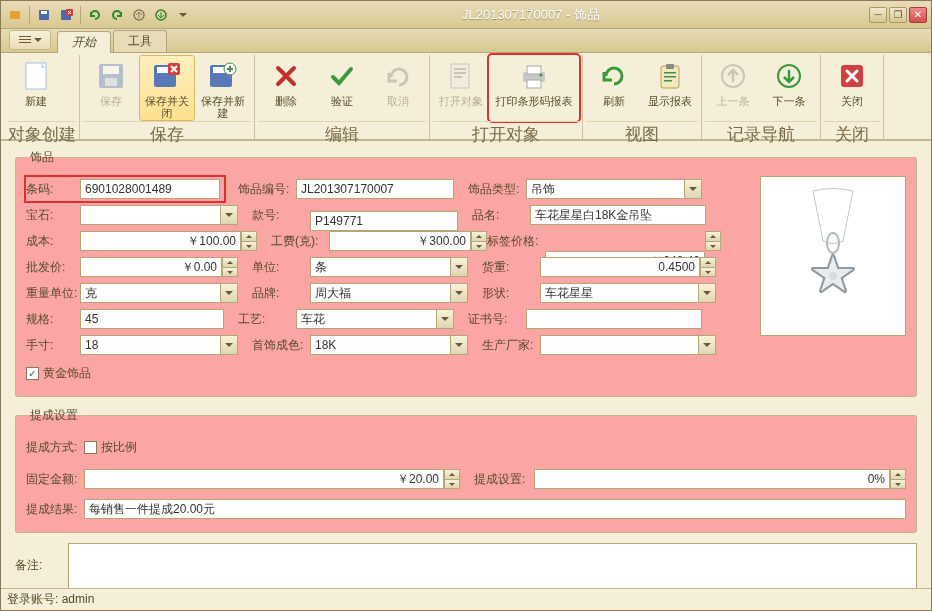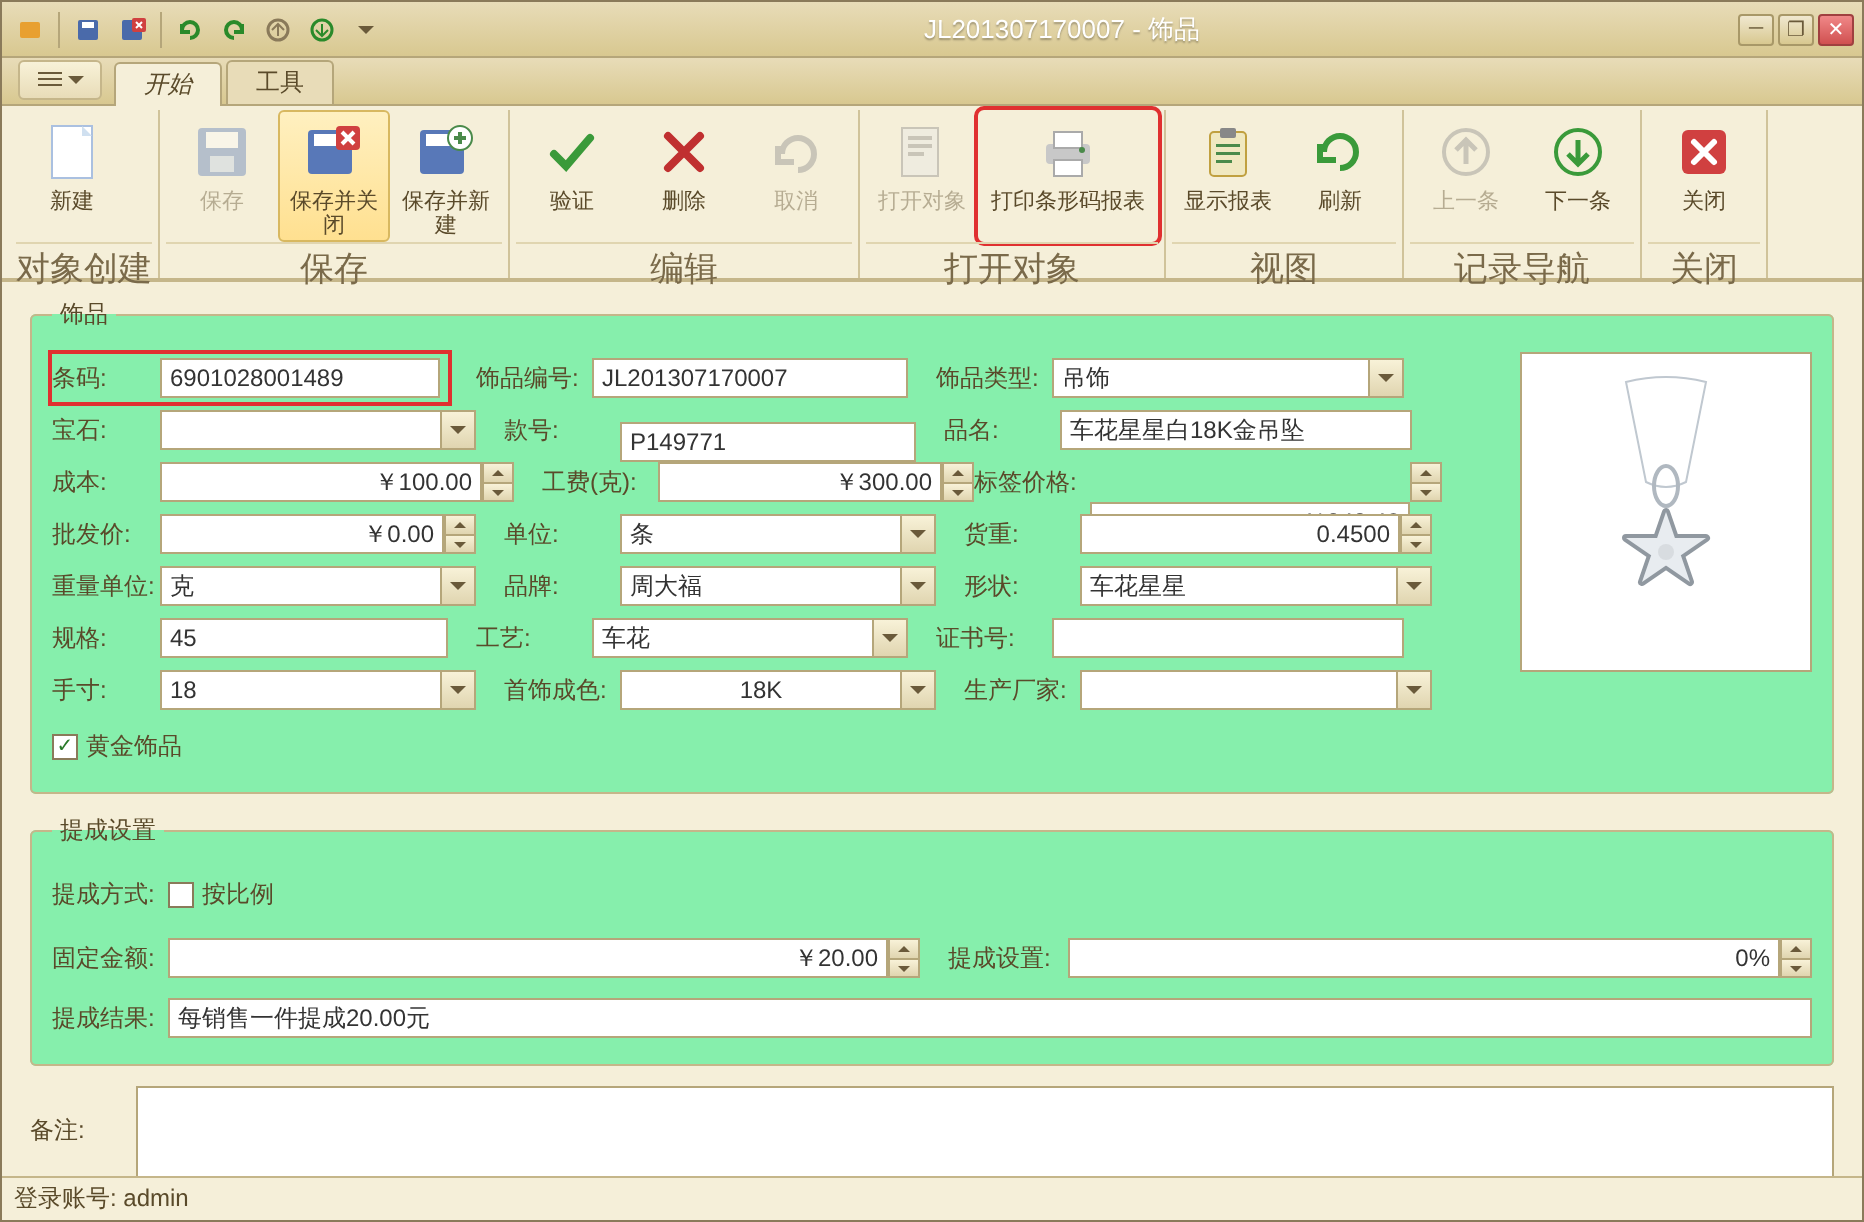--- a/index.html
+++ b/index.html
@@ -20,21 +20,21 @@
 .ribbon { height: 88px; background: #f5efd9; border-bottom: 2px solid #c5b68a; display: flex; padding: 2px 4px 0; }
 .ribbon-group { display: flex; flex-direction: column; border-right: 1px solid #d0c39a; padding: 0 3px; }
 .ribbon-group-items { display: flex; flex: 1; align-items: flex-start; }
 .ribbon-group-label { text-align: center; font-size: 17px; color: #7a6a4a; padding: 1px 0 3px; border-top: 1px solid #e0d5b0; }
 .ribbon-btn { width: 56px; height: 66px; display: flex; flex-direction: column; align-items: center; justify-content: flex-start; padding-top: 4px; border: 1px solid transparent; border-radius: 3px; gap: 3px; }
 .ribbon-btn.highlighted { background: linear-gradient(to bottom,#fff0c0,#ffe090); border-color: #d8b860; }
 .ribbon-btn.disabled { opacity: 0.4; }
 .ribbon-btn .icon-wrap { width: 32px; height: 32px; display: flex; align-items: center; justify-content: center; }
 .ribbon-btn .lbl { font-size: 11px; text-align: center; line-height: 12px; }
 .content { flex: 1; overflow: auto; padding: 8px 14px; }
-fieldset { border: 1px solid #c5b68a; border-radius: 3px; margin-bottom: 10px; padding: 10px 10px 10px 10px; background: #86efac; }
+fieldset { border: 1px solid #c5b68a; border-radius: 3px; margin-bottom: 10px; padding: 10px 10px 10px 10px; background: #fca5a5; }
 legend { padding: 0 4px; color: #5a4a2a; font-size: 12px; }
 .form-grid { display: flex; gap: 10px; }
 .form-cols { flex: 1; }
 .row { display: flex; align-items: center; height: 26px; }
 .lbl-cell { width: 54px; text-align: left; padding-right: 6px; white-space: nowrap; }
 .lbl-cell.w2 { width: 58px; }
 .input { height: 20px; border: 1px solid #b5a67a; background: #fff; padding: 0 4px; font-size: 12px; color: #333; }
 .combo { display: flex; }
 .combo .input { border-right: none; }
 .combo-btn { width: 18px; height: 20px; background: linear-gradient(to bottom,#f8f2d8,#e0d5b0); border: 1px solid #b5a67a; display: flex; align-items: center; justify-content: center; }
@@ -183,32 +183,32 @@
           <div class="lbl">保存并新建</div>
         </div>
       </div>
       <div class="ribbon-group-label">保存</div>
     </div>
     <div class="ribbon-group">
       <div class="ribbon-group-items">
         <div class="ribbon-btn">
           <div class="icon-wrap">
               <svg width="26" height="26">
+                <path d="M5 5 L21 21 M21 5 L5 21" stroke="#c03030" stroke-width="4" stroke-linecap="round"></path>
+              </svg>
+            </div>
+          <div class="lbl">删除</div>
+        </div>
+        <div class="ribbon-btn">
+          <div class="icon-wrap">
+              <svg width="26" height="26">
                 <path d="M4 14 L10 20 L22 6" stroke="#3a9a3a" stroke-width="4" fill="none" stroke-linecap="round"></path>
               </svg>
             </div>
           <div class="lbl">验证</div>
-        </div>
-        <div class="ribbon-btn">
-          <div class="icon-wrap">
-              <svg width="26" height="26">
-                <path d="M5 5 L21 21 M21 5 L5 21" stroke="#c03030" stroke-width="4" stroke-linecap="round"></path>
-              </svg>
-            </div>
-          <div class="lbl">删除</div>
         </div>
         <div class="ribbon-btn disabled">
           <div class="icon-wrap">
               <svg width="26" height="26">
                 <path d="M6 14 A8 8 0 1 1 14 22" fill="none" stroke="#888" stroke-width="3"></path>
                 <path d="M4 10 L4 18 L12 18" fill="none" stroke="#888" stroke-width="3"></path>
               </svg>
             </div>
           <div class="lbl">取消</div>
         </div>
@@ -237,41 +237,41 @@
                 <circle cx="22" cy="13" r="1.5" fill="#4a8a4a"></circle>
               </svg>
             </div>
           <div class="lbl">打印条形码报表</div>
         </div>
       </div>
       <div class="ribbon-group-label">打开对象</div>
     </div>
     <div class="ribbon-group">
       <div class="ribbon-group-items">
+        <div class="ribbon-btn">
+          <div class="icon-wrap">
+              <svg width="26" height="26">
+                <path d="M5 13 A8 8 0 1 1 13 21" fill="none" stroke="#3a9a3a" stroke-width="3"></path>
+                <path d="M3 9 L3 17 L11 17" fill="none" stroke="#3a9a3a" stroke-width="3"></path>
+              </svg>
+            </div>
+          <div class="lbl">刷新</div>
+        </div>
         <div class="ribbon-btn">
           <div class="icon-wrap">
               <svg width="24" height="28">
                 <rect x="3" y="4" width="18" height="22" fill="#f0e8c0" stroke="#c0a040" rx="2"></rect>
                 <rect x="8" y="2" width="8" height="5" fill="#888" rx="1"></rect>
                 <rect x="6" y="10" width="12" height="1.5" fill="#4a8a4a"></rect>
                 <rect x="6" y="14" width="12" height="1.5" fill="#4a8a4a"></rect>
                 <rect x="6" y="18" width="8" height="1.5" fill="#4a8a4a"></rect>
               </svg>
             </div>
           <div class="lbl">显示报表</div>
         </div>
-        <div class="ribbon-btn">
-          <div class="icon-wrap">
-              <svg width="26" height="26">
-                <path d="M5 13 A8 8 0 1 1 13 21" fill="none" stroke="#3a9a3a" stroke-width="3"></path>
-                <path d="M3 9 L3 17 L11 17" fill="none" stroke="#3a9a3a" stroke-width="3"></path>
-              </svg>
-            </div>
-          <div class="lbl">刷新</div>
-        </div>
       </div>
       <div class="ribbon-group-label">视图</div>
     </div>
     <div class="ribbon-group">
       <div class="ribbon-group-items">
         <div class="ribbon-btn disabled">
           <div class="icon-wrap">
               <svg width="26" height="26">
                 <circle cx="13" cy="13" r="11" fill="none" stroke="#888" stroke-width="2"></circle>
                 <path d="M13 7 L13 19 M8 12 L13 7 L18 12" fill="none" stroke="#888" stroke-width="2.5"></path>
@@ -447,21 +447,21 @@
           <div class="row">
             <div class="lbl-cell">手寸:</div>
             <div class="combo">
                 <input class="input" style="width: 140px;" value="18">
                 <div class="combo-btn">
                   <div class="chev-down"></div>
                 </div>
               </div>
             <div class="lbl-cell w2" style="margin-left:14px">首饰成色:</div>
             <div class="combo">
-                <input class="input" style="width: 140px; text-align: center;" value="18K">
+                <input class="input" style="width: 140px;" value="18K">
                 <div class="combo-btn">
                   <div class="chev-down"></div>
                 </div>
               </div>
             <div class="lbl-cell w2" style="margin-left:14px">生产厂家:</div>
             <div class="combo">
                 <input class="input" style="width: 158px;" value="">
                 <div class="combo-btn">
                   <div class="chev-down"></div>
                 </div>

